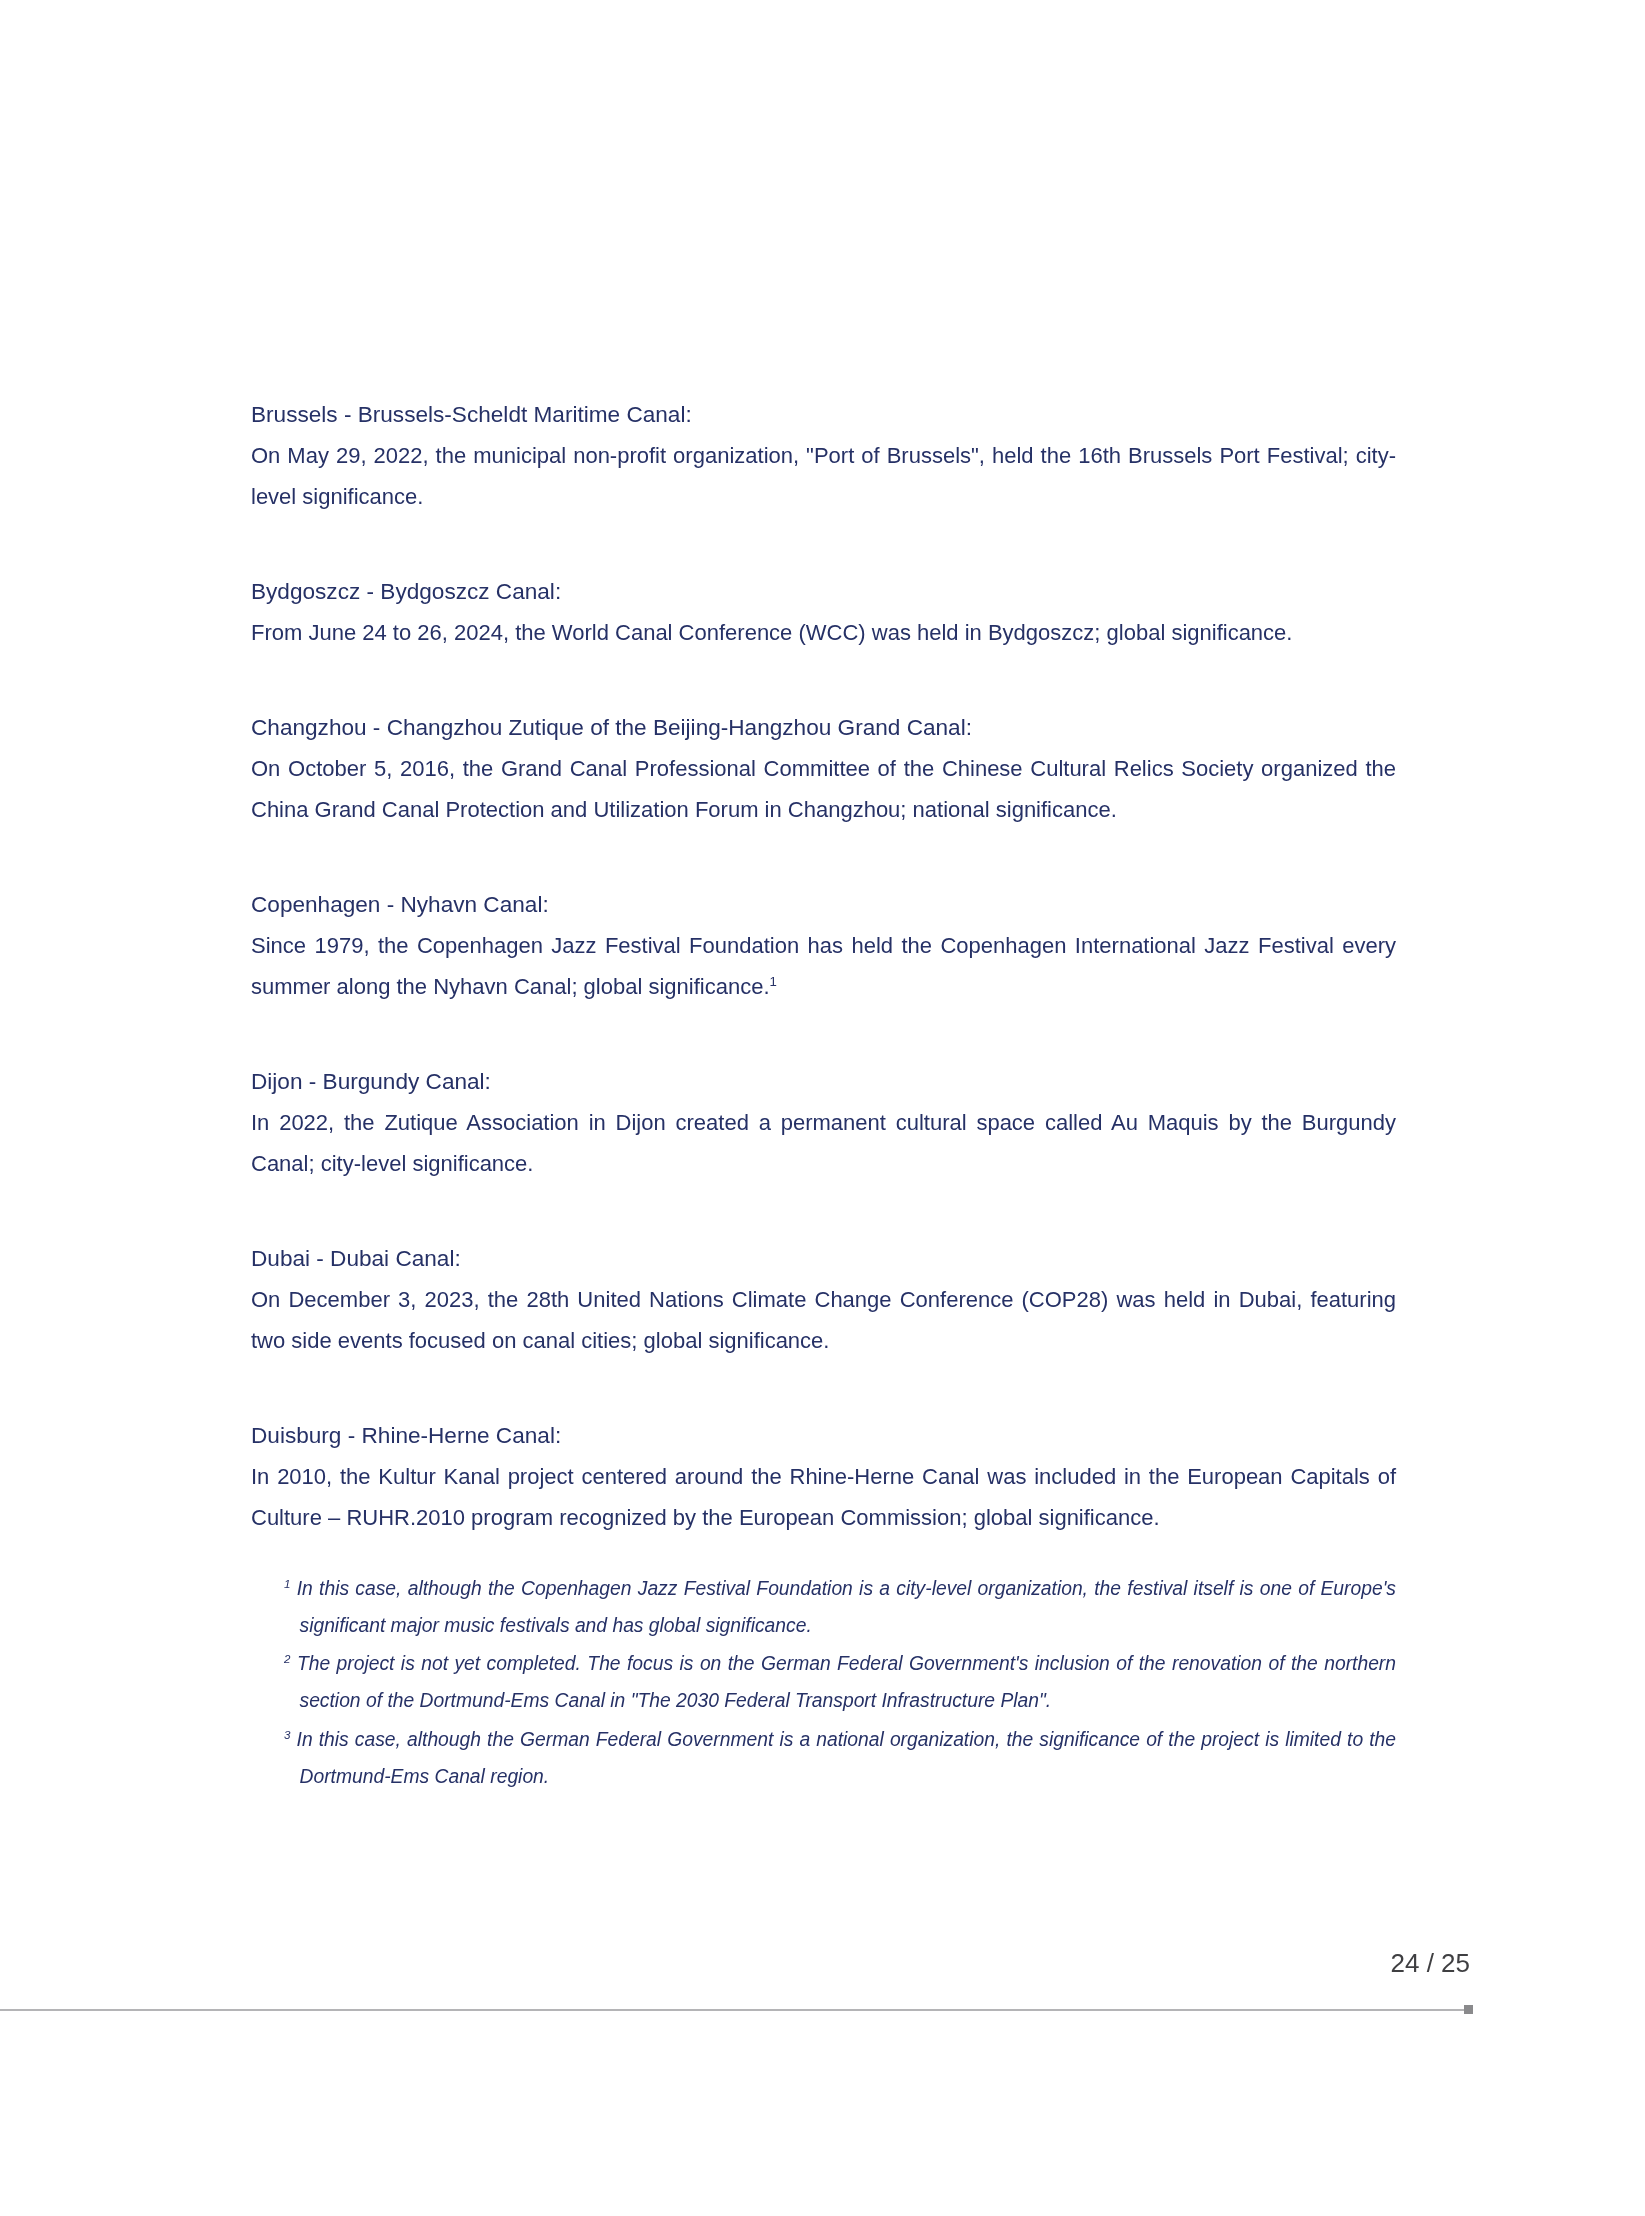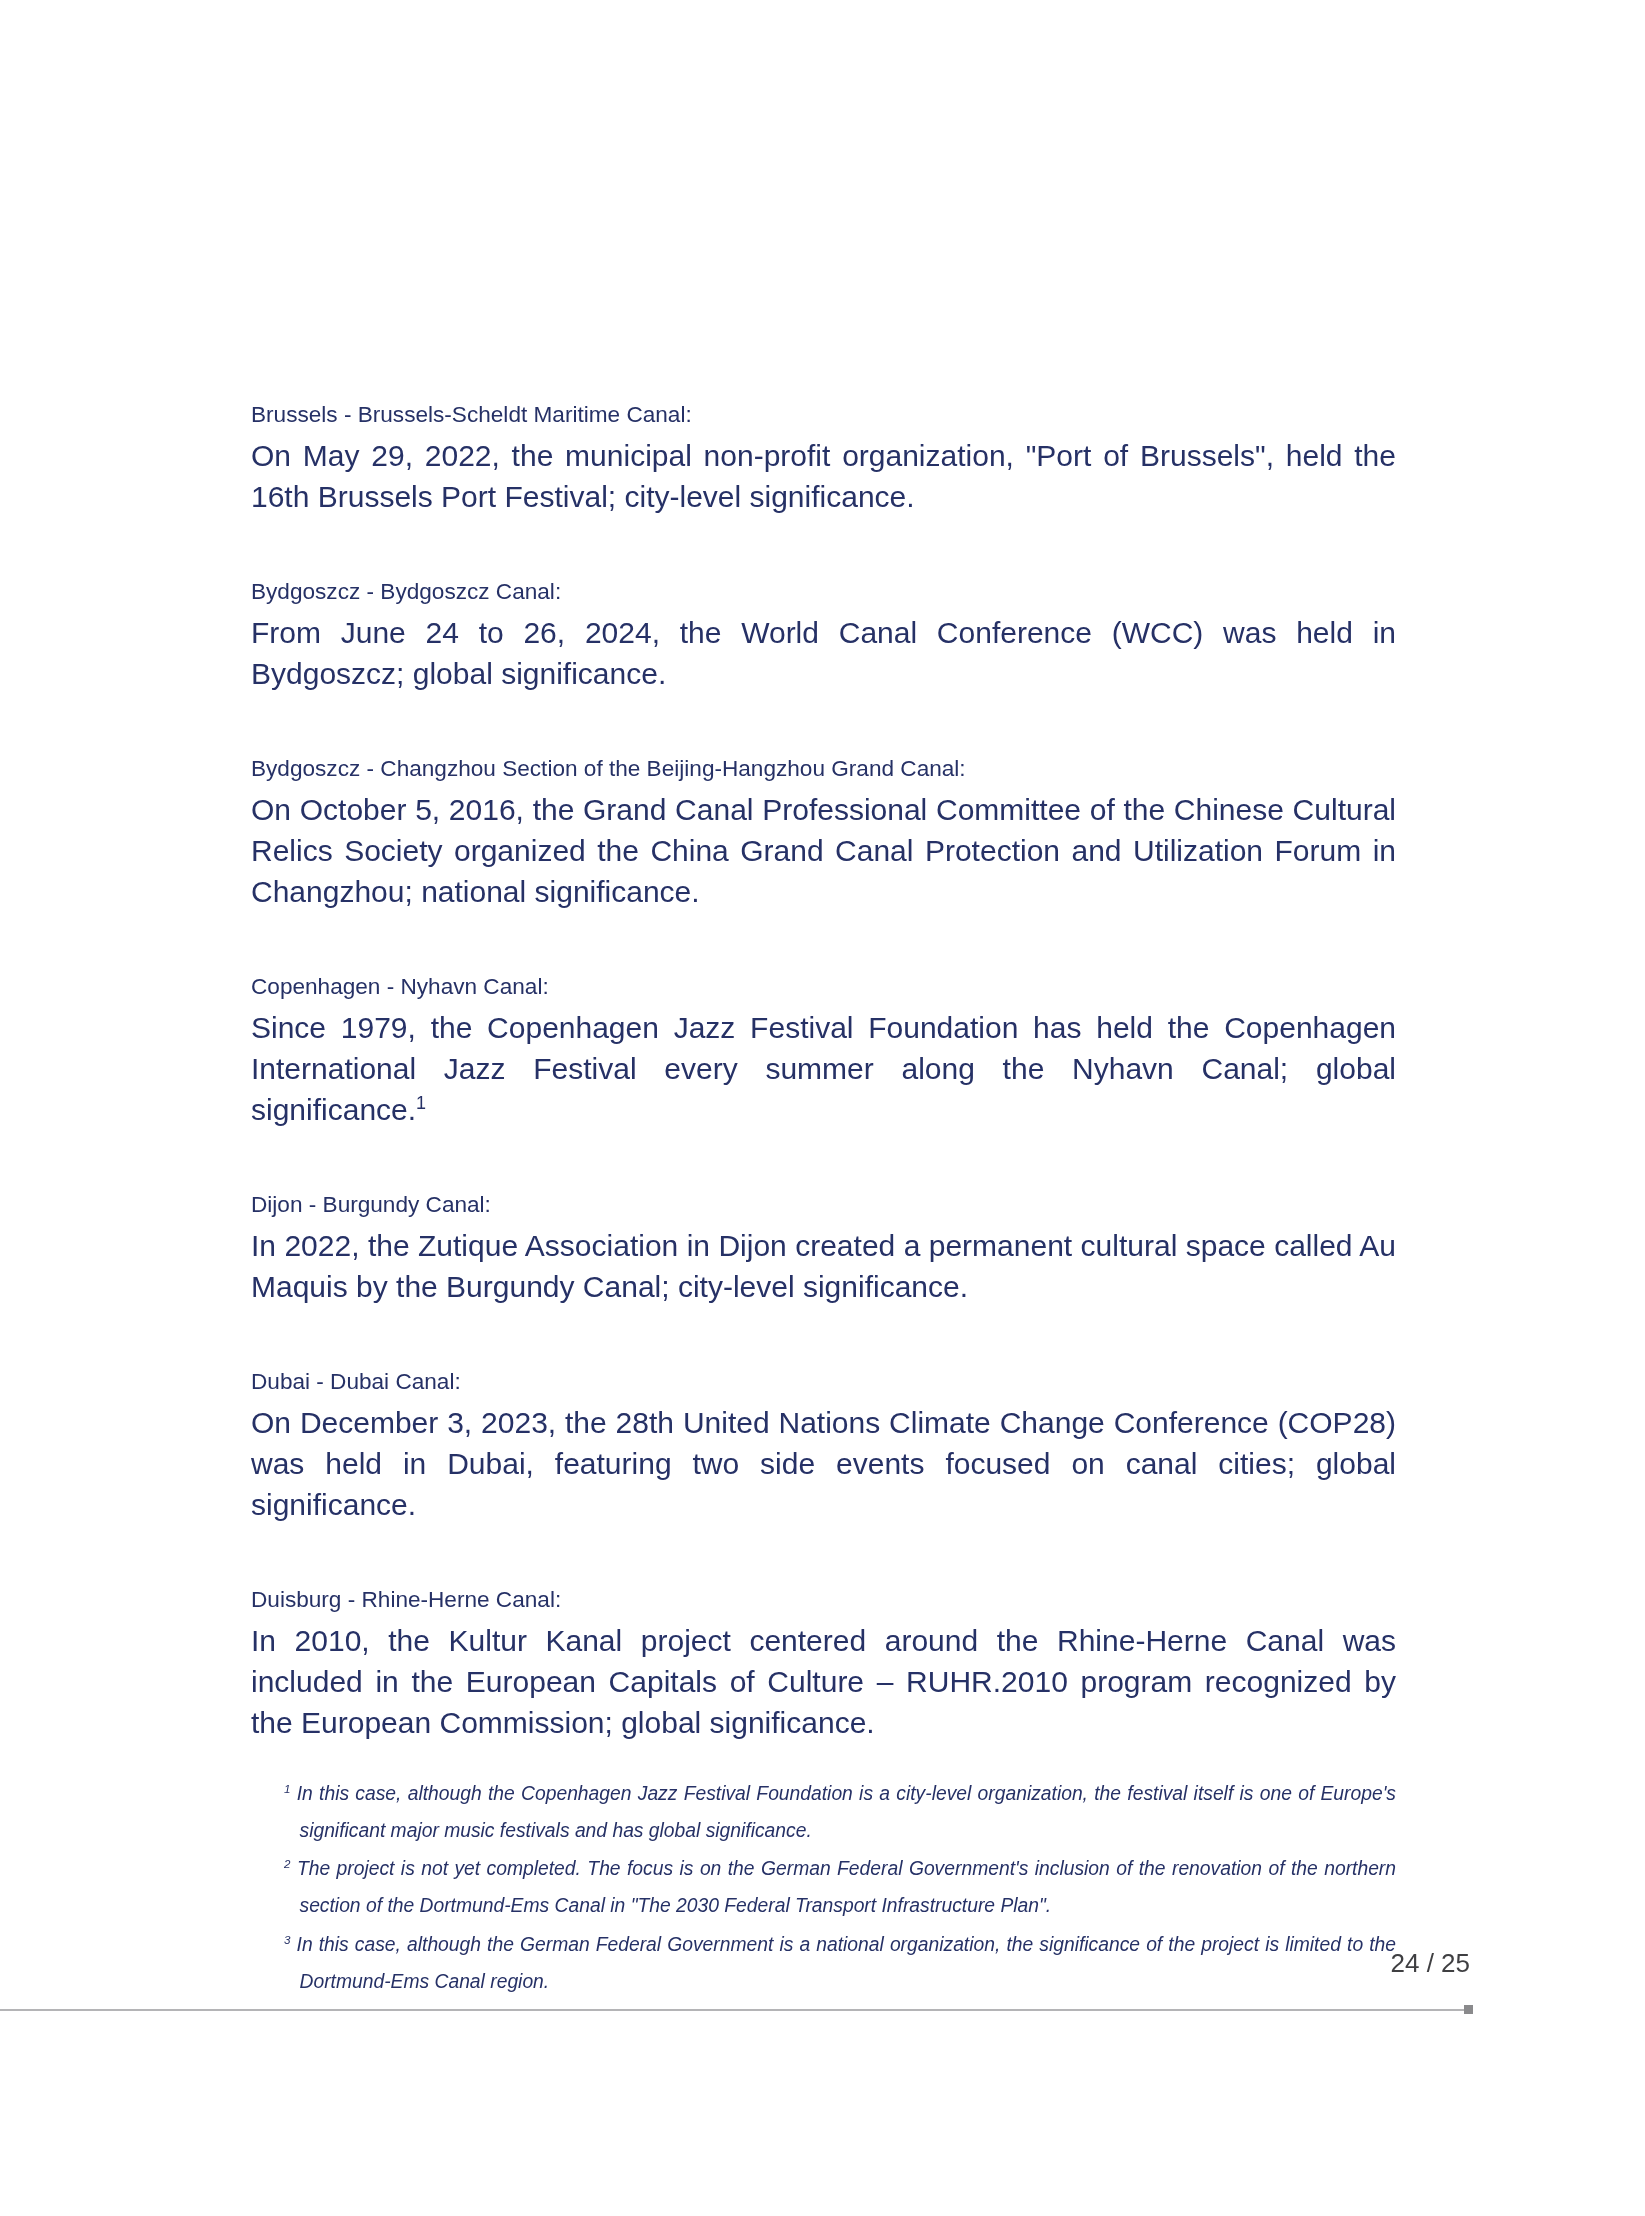--- a/index.html
+++ b/index.html
@@ -21,21 +21,21 @@
   .entry { margin: 0 0 54px 0; }
   .entry:last-of-type { margin-bottom: 4px; }
   .entry-title {
     margin: 0;
     font-size: 22.6px;
     font-weight: 300;
     line-height: 41px;
   }
   .entry-body {
     margin: 0;
-    font-size: 30px;
+    font-size: 22px;
     font-weight: 300;
     line-height: 41px;
     text-align: justify;
   }
   .entry-body sup, .footnote sup {
     font-size: 60%;
     line-height: 0;
     vertical-align: super;
   }
   .footnotes { margin-top: 32px; margin-left: 33px; }
@@ -85,21 +85,21 @@
       <p class="entry-title">Brussels - Brussels-Scheldt Maritime Canal:</p>
       <p class="entry-body"><span>On May 29, 2022, the municipal non-profit organization, "Port of Brussels", held the 16th Brussels Port Festival; city-level significance.</span><sup></sup></p>
     </section>
 
     <section class="entry">
       <p class="entry-title">Bydgoszcz - Bydgoszcz Canal:</p>
       <p class="entry-body"><span>From June 24 to 26, 2024, the World Canal Conference (WCC) was held in Bydgoszcz; global significance.</span><sup></sup></p>
     </section>
 
     <section class="entry">
-      <p class="entry-title">Bydgoszcz - Changzhou Section of the Beijing-Hangzhou Grand Canal:</p>
+      <p class="entry-title">Changzhou - Changzhou Zutique of the Beijing-Hangzhou Grand Canal:</p>
       <p class="entry-body"><span>On October 5, 2016, the Grand Canal Professional Committee of the Chinese Cultural Relics Society organized the China Grand Canal Protection and Utilization Forum in Changzhou; national significance.</span><sup></sup></p>
     </section>
 
     <section class="entry">
       <p class="entry-title">Copenhagen - Nyhavn Canal:</p>
       <p class="entry-body"><span>Since 1979, the Copenhagen Jazz Festival Foundation has held the Copenhagen International Jazz Festival every summer along the Nyhavn Canal; global significance.</span><sup>1</sup></p>
     </section>
 
     <section class="entry">
       <p class="entry-title">Dijon - Burgundy Canal:</p>

